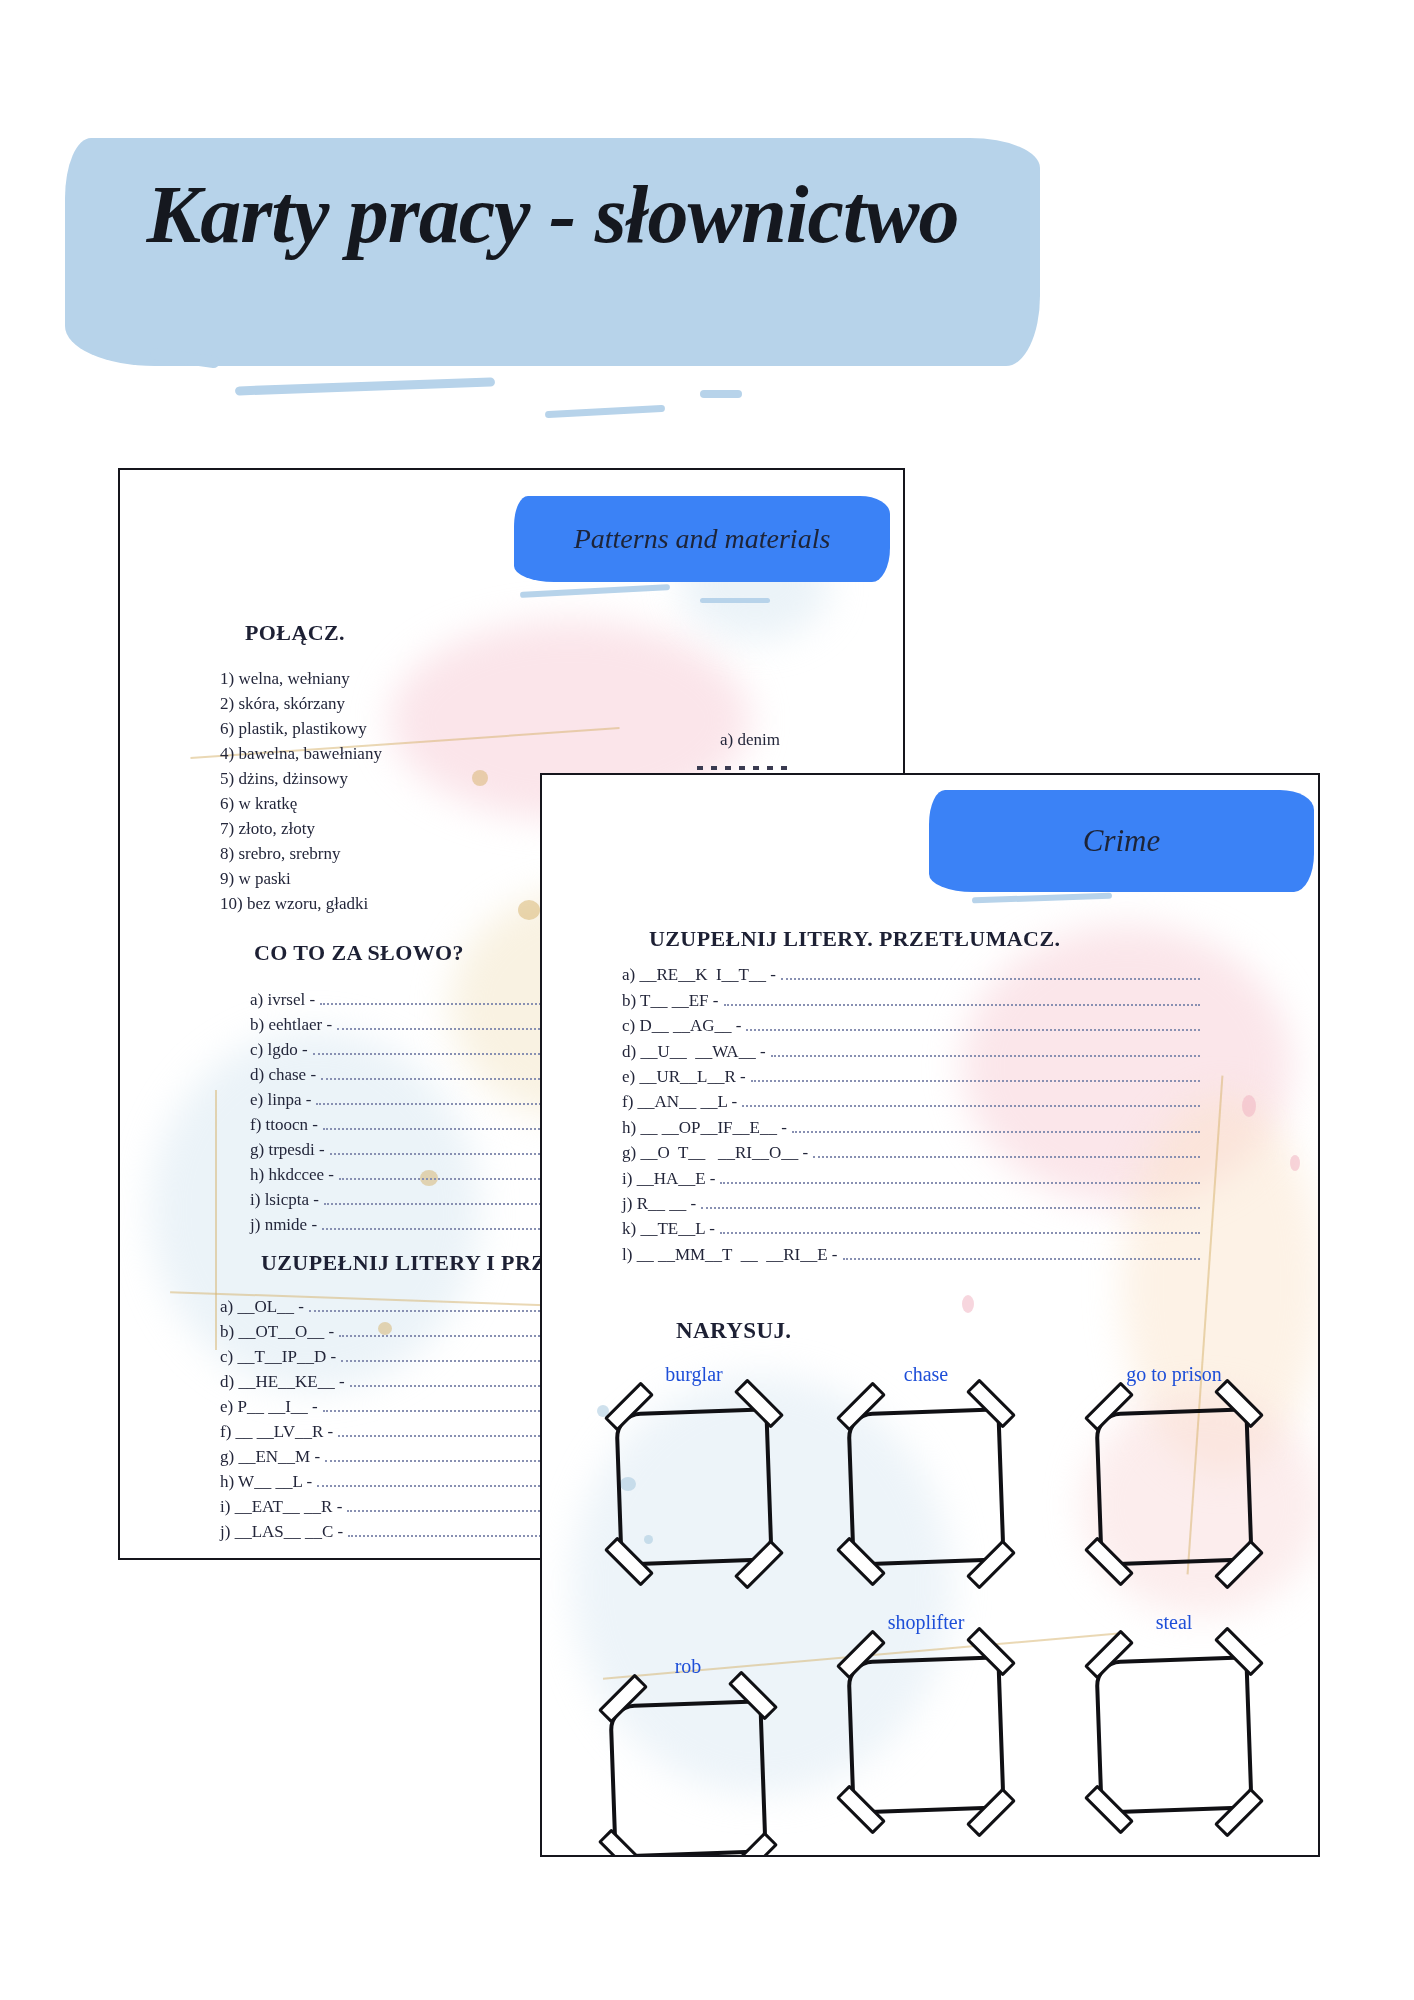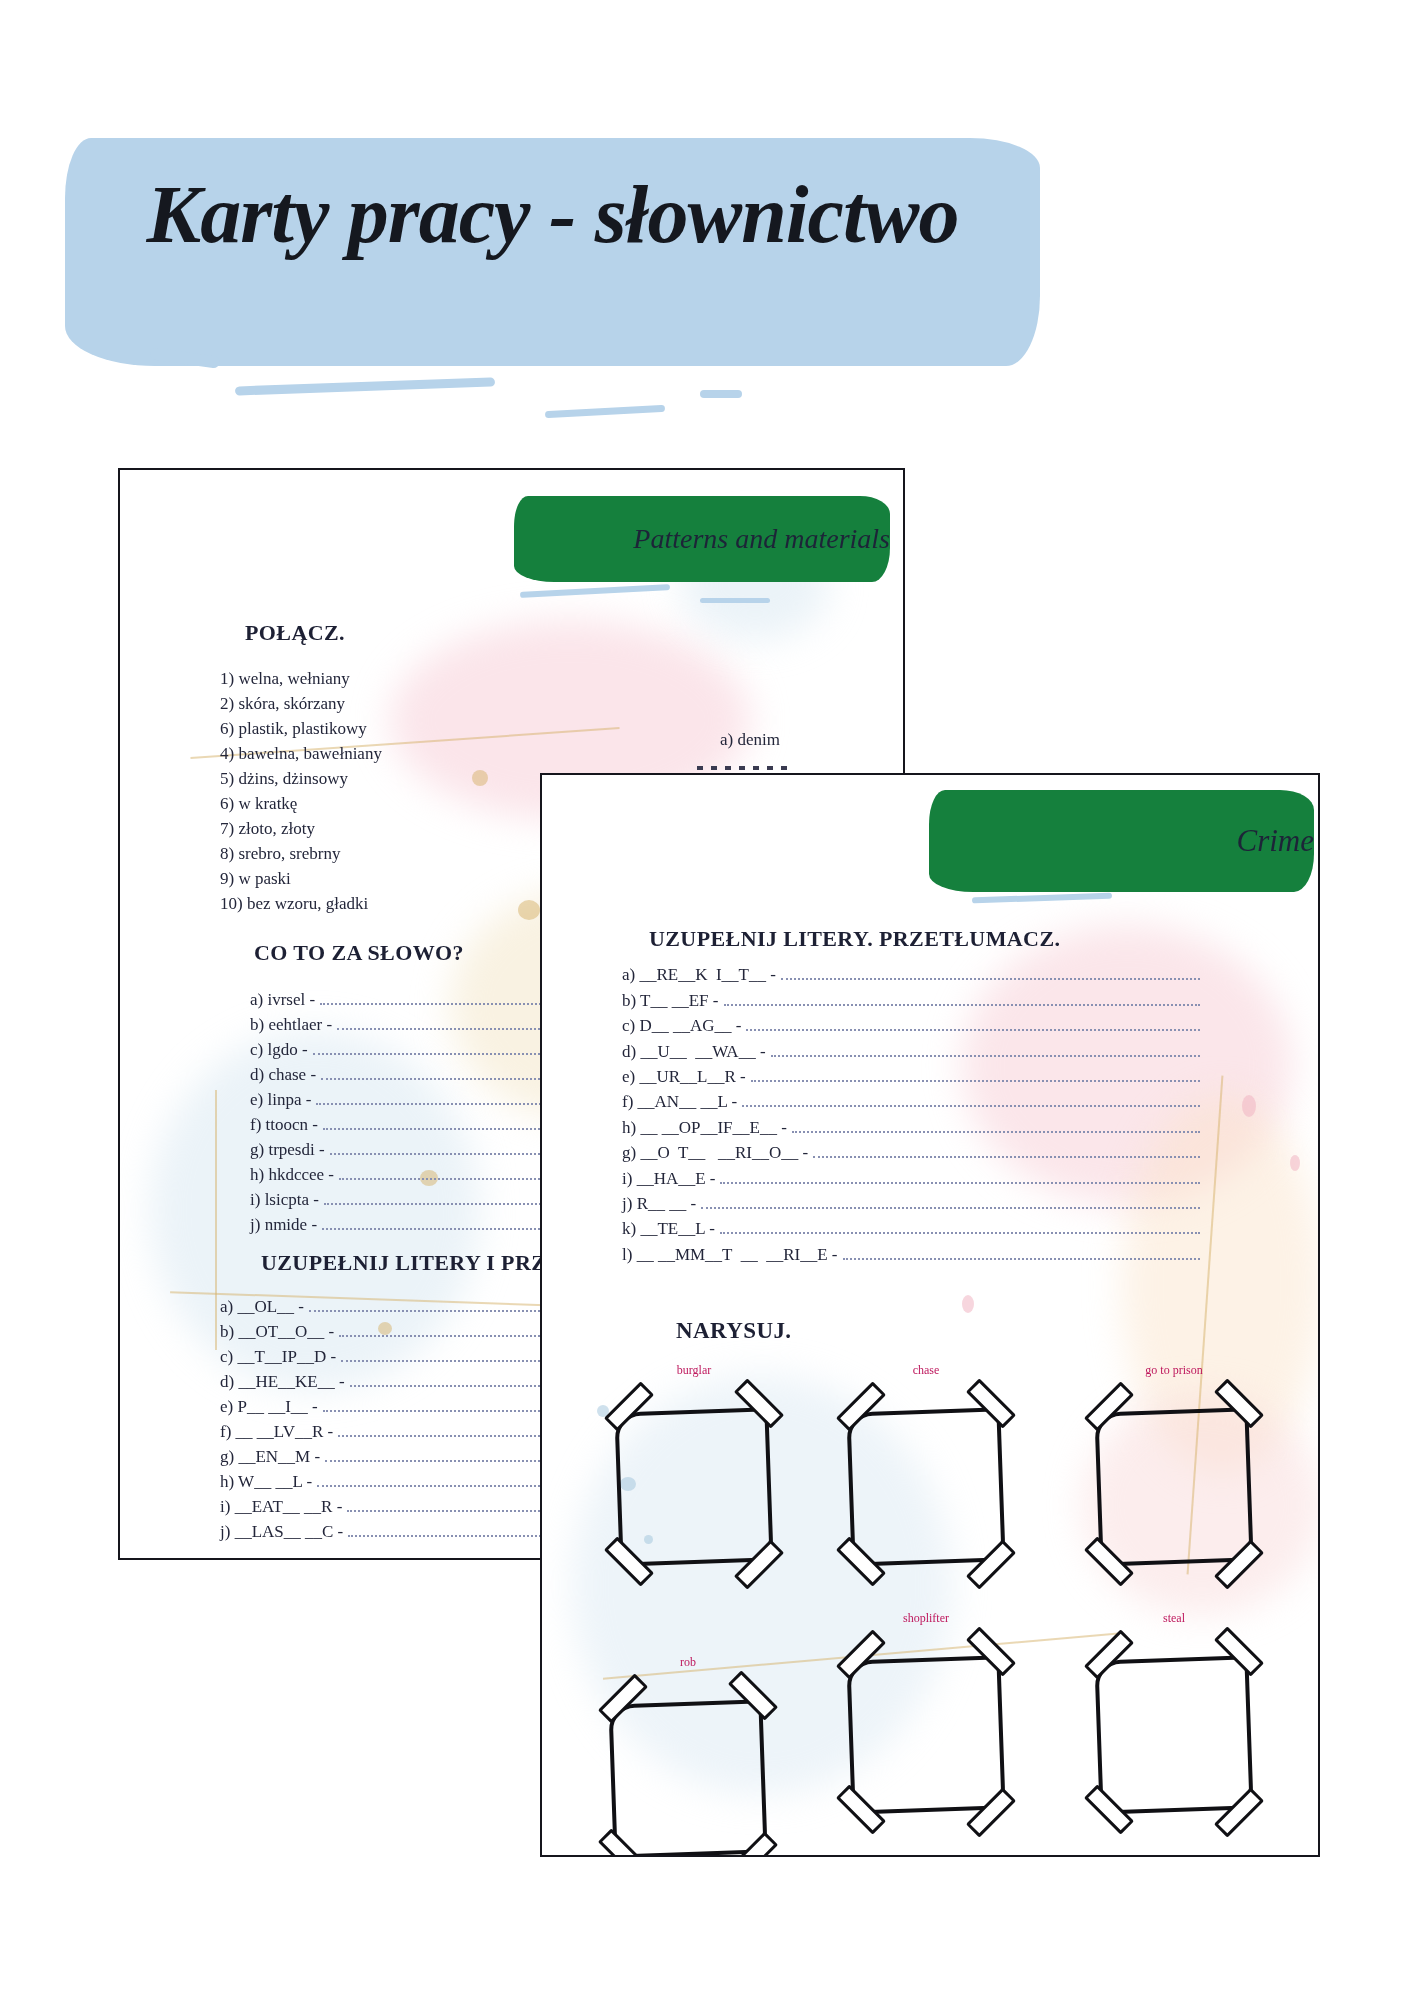--- a/index.html
+++ b/index.html
@@ -13,21 +13,21 @@
   .streak{position:absolute;background:#b7d3ea;border-radius:6px;}
   .main-title{position:absolute;left:75px;top:168px;width:955px;margin:0;
               font-size:82px;font-style:italic;font-weight:600;letter-spacing:-1px;
               text-align:center;color:#15181f;}
 
   
   .page{position:absolute;background:#ffffff;border:2px solid #15151c;box-sizing:border-box;overflow:hidden;}
   .page-patterns{left:118px;top:468px;width:787px;height:1092px;z-index:1;}
   .page-crime{left:540px;top:773px;width:780px;height:1084px;z-index:2;}
 
-  .page-brush{position:absolute;background:#15803d;display:flex;align-items:center;justify-content:flex-end;}
+  .page-brush{position:absolute;background:#3b82f6;display:flex;align-items:center;justify-content:center;}
   .patterns-brush{left:394px;top:26px;width:376px;height:86px;
                   border-radius:14px 30px 18px 40px / 30px 18px 34px 16px;}
   .crime-brush{left:387px;top:15px;width:385px;height:102px;
                border-radius:16px 34px 20px 44px / 34px 20px 38px 18px;}
   .brush-label{font-style:italic;color:#1d2438;font-weight:500;}
   .patterns-brush .brush-label{font-size:28px;}
   .crime-brush .brush-label{font-size:31px;}
 
   .sec-heading{position:absolute;margin:0;font-weight:bold;font-size:22px;
                letter-spacing:.4px;color:#1d2034;white-space:nowrap;}
@@ -38,21 +38,21 @@
   .dots{flex:1;min-width:0;border-bottom:2px dotted #8890b2;margin:0 4px 5px 5px;}
   .plain-list .row{display:block;}
   .right-col{position:absolute;text-align:right;font-size:17px;line-height:26px;white-space:pre;}
 
   
   .sliver{position:absolute;left:577px;top:296px;width:96px;height:4px;
           background:repeating-linear-gradient(90deg,#3a3a50 0 6px,transparent 6px 14px);}
 
   
   .cell{position:absolute;width:180px;text-align:center;}
-  .cell-label{font-size:12px;color:#be185d;display:block;height:20px;}
+  .cell-label{font-size:20px;color:#1d4ed8;display:block;height:20px;}
   .frame{position:relative;height:194px;margin-top:2px;}
   .photo{position:absolute;left:13px;right:13px;top:25px;bottom:15px;
          border:4.5px solid #101014;border-radius:26px 14px 22px 18px;
          transform:rotate(-2deg);}
   .tape{position:absolute;width:46px;height:13px;background:#ffffff;
         border:3.5px solid #101014;border-radius:2px;}
   .tape.nw{left:-1px;top:12px;transform:rotate(-45deg);}
   .tape.ne{right:-1px;top:9px;transform:rotate(45deg);}
   .tape.sw{left:-1px;bottom:8px;transform:rotate(45deg);}
   .tape.se{right:-1px;bottom:5px;transform:rotate(-45deg);}

